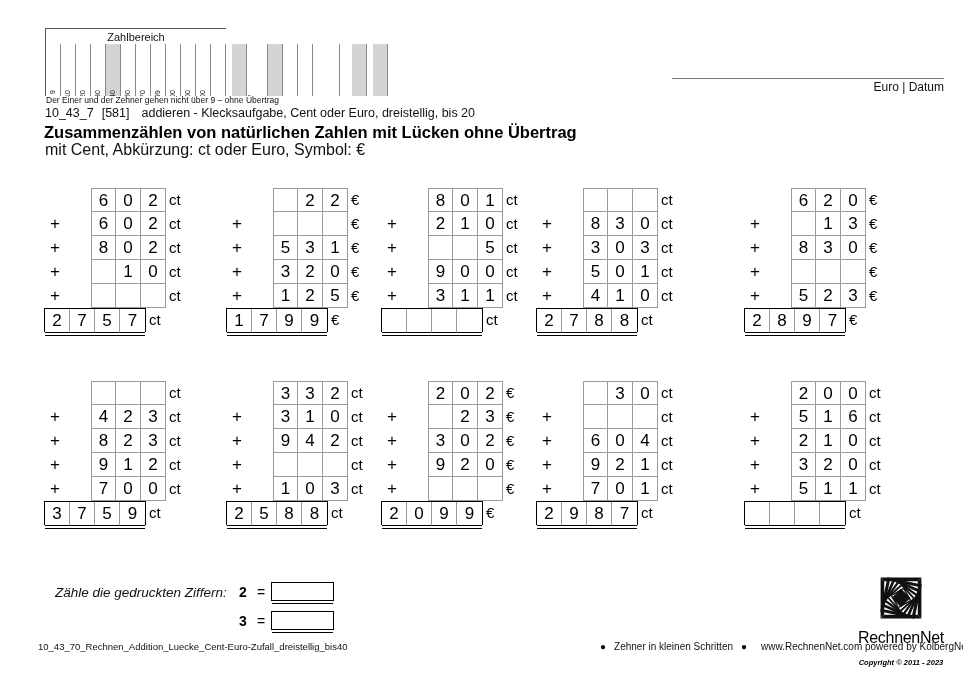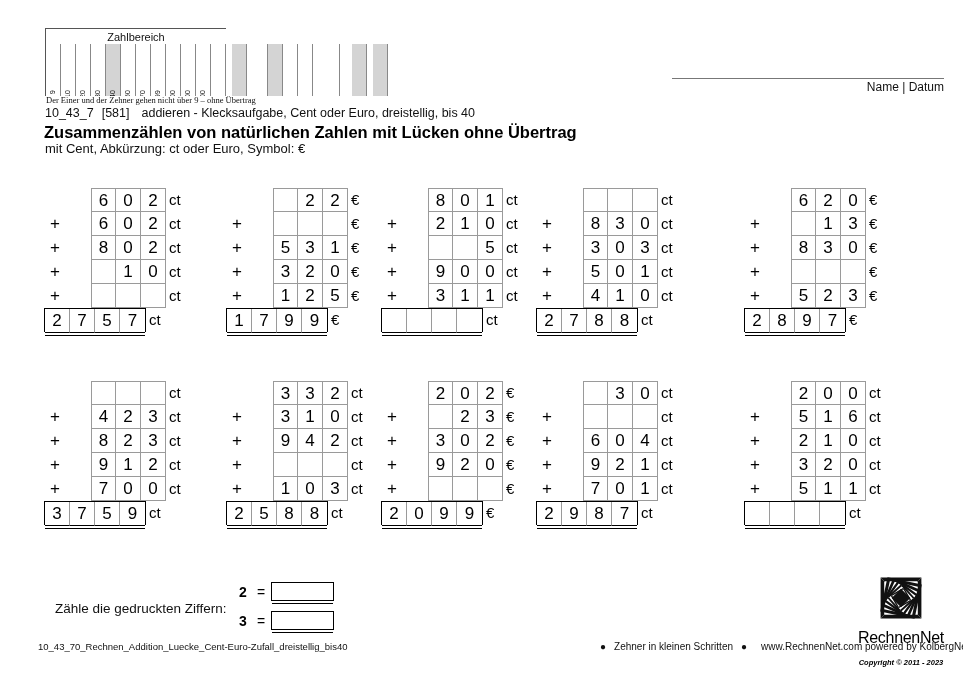--- a/index.html
+++ b/index.html
@@ -56,21 +56,20 @@
   .hcell .vtop { top: 46px; }    
   .hgap { width: 6px; }
 
   
   #header-note {
     position: absolute;
     left: 46px; top: 95px;
     font-size: 8.5px;
     color: #111;
     white-space: nowrap;
-    font-family: Liberation Serif, serif;
   }
 
   
   #name-datum-line {
     position: absolute;
     left: 672px; top: 78px;
     width: 272px;
     border-top: 1px solid #777;
   }
   #name-datum-label {
@@ -97,21 +96,21 @@
     position: absolute;
     left: 44px; top: 123px;
     font-size: 16.5px;
     font-weight: bold;
     color: #000;
     white-space: nowrap;
   }
   #sub-title {
     position: absolute;
     left: 45px; top: 141px;
-    font-size: 13px;
+    font-size: 16px;
     color: #111;
     white-space: nowrap;
   }
 
   
   #problems {
     position: absolute;
     left: 0; top: 188px;
     width: 963px;
   }
@@ -188,22 +187,22 @@
     border-right: 1px solid #9a9a9a;
     border-bottom: 1.6px solid #000;
     border-top: none;
     border-left: none;
   }
   .prob-line.result .cell:last-child { border-right: none; }
 
   
   #count-section { position: absolute; left: 55px; top: 585px; }
   #count-label {
-    position: absolute; left: 0; top: 16px;
-    font-size: 13.5px; color: #111; white-space: nowrap;
+    position: absolute; left: 0; top: 0;
+    font-size: 13.5px; color: #111; white-space: nowrap; font-style: italic;
   }
   .count-row {
     position: absolute;
     display: flex;
     align-items: center;
   }
   .count-digit {
     width: 16px; text-align: center;
     font-size: 14px; font-weight: bold; color: #000;
   }
@@ -319,24 +318,24 @@
       <div class="hgroup-title blank"></div>
       <div class="hgroup-cells">
         <div class="hcell shaded"></div>
       </div>
     </div>
   </div>
 
 <div id="header-note">Der Einer und der Zehner gehen nicht über 9 – ohne Übertrag</div>
 
 <div id="name-datum-line"></div>
-<div id="name-datum-label">Name | Datum</div>
+<div id="name-datum-label">Euro | Datum</div>
 
 <div id="meta-line">
-  <span class="mcode">10_43_7</span><span class="mnum">[581]</span><span class="mdesc">addieren - Klecksaufgabe, Cent oder Euro, dreistellig, bis 40</span>
+  <span class="mcode">10_43_7</span><span class="mnum">[581]</span><span class="mdesc">addieren - Klecksaufgabe, Cent oder Euro, dreistellig, bis 20</span>
 </div>
 <div id="main-title">Zusammenzählen von natürlichen Zahlen mit Lücken ohne Übertrag</div>
 <div id="sub-title">mit Cent, Abkürzung: ct oder Euro, Symbol: €</div>
 
 <div id="problems">
     <div class="prow">
       <div class="problem" style="left: 44px;">
         <div class="prob-line first">
           <div class="plus"></div>
           <div class="lead-cell"></div>

